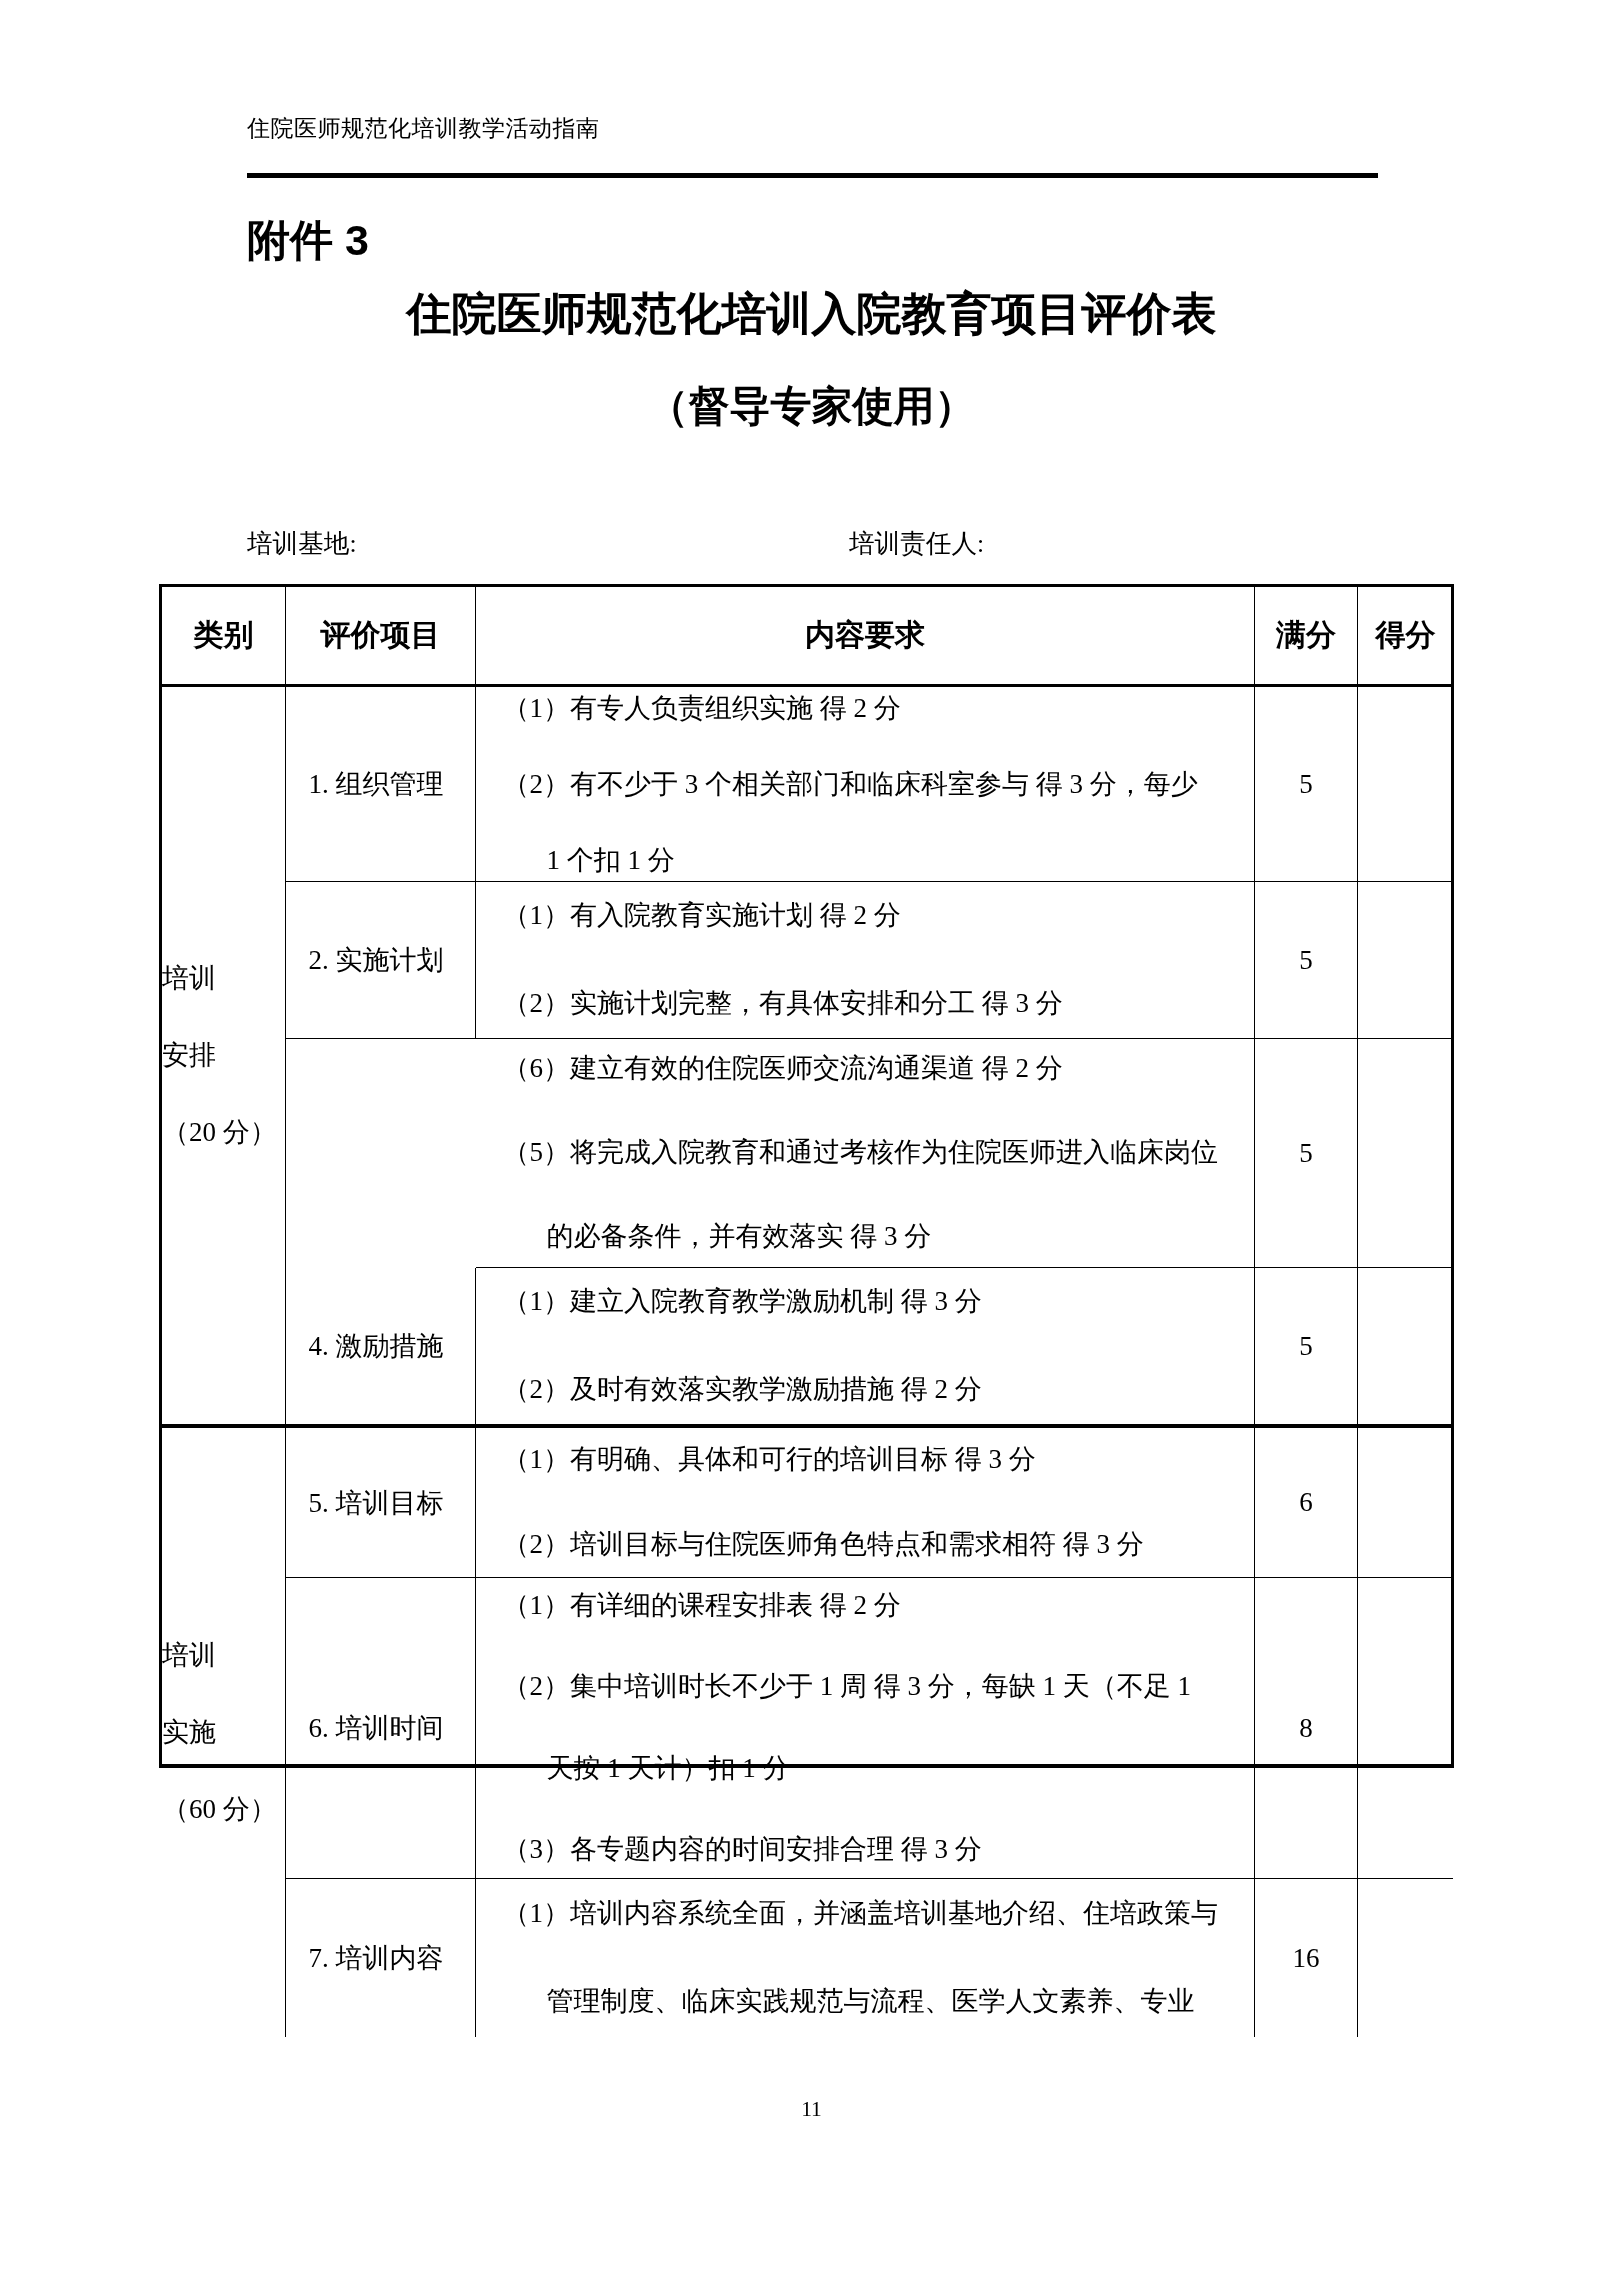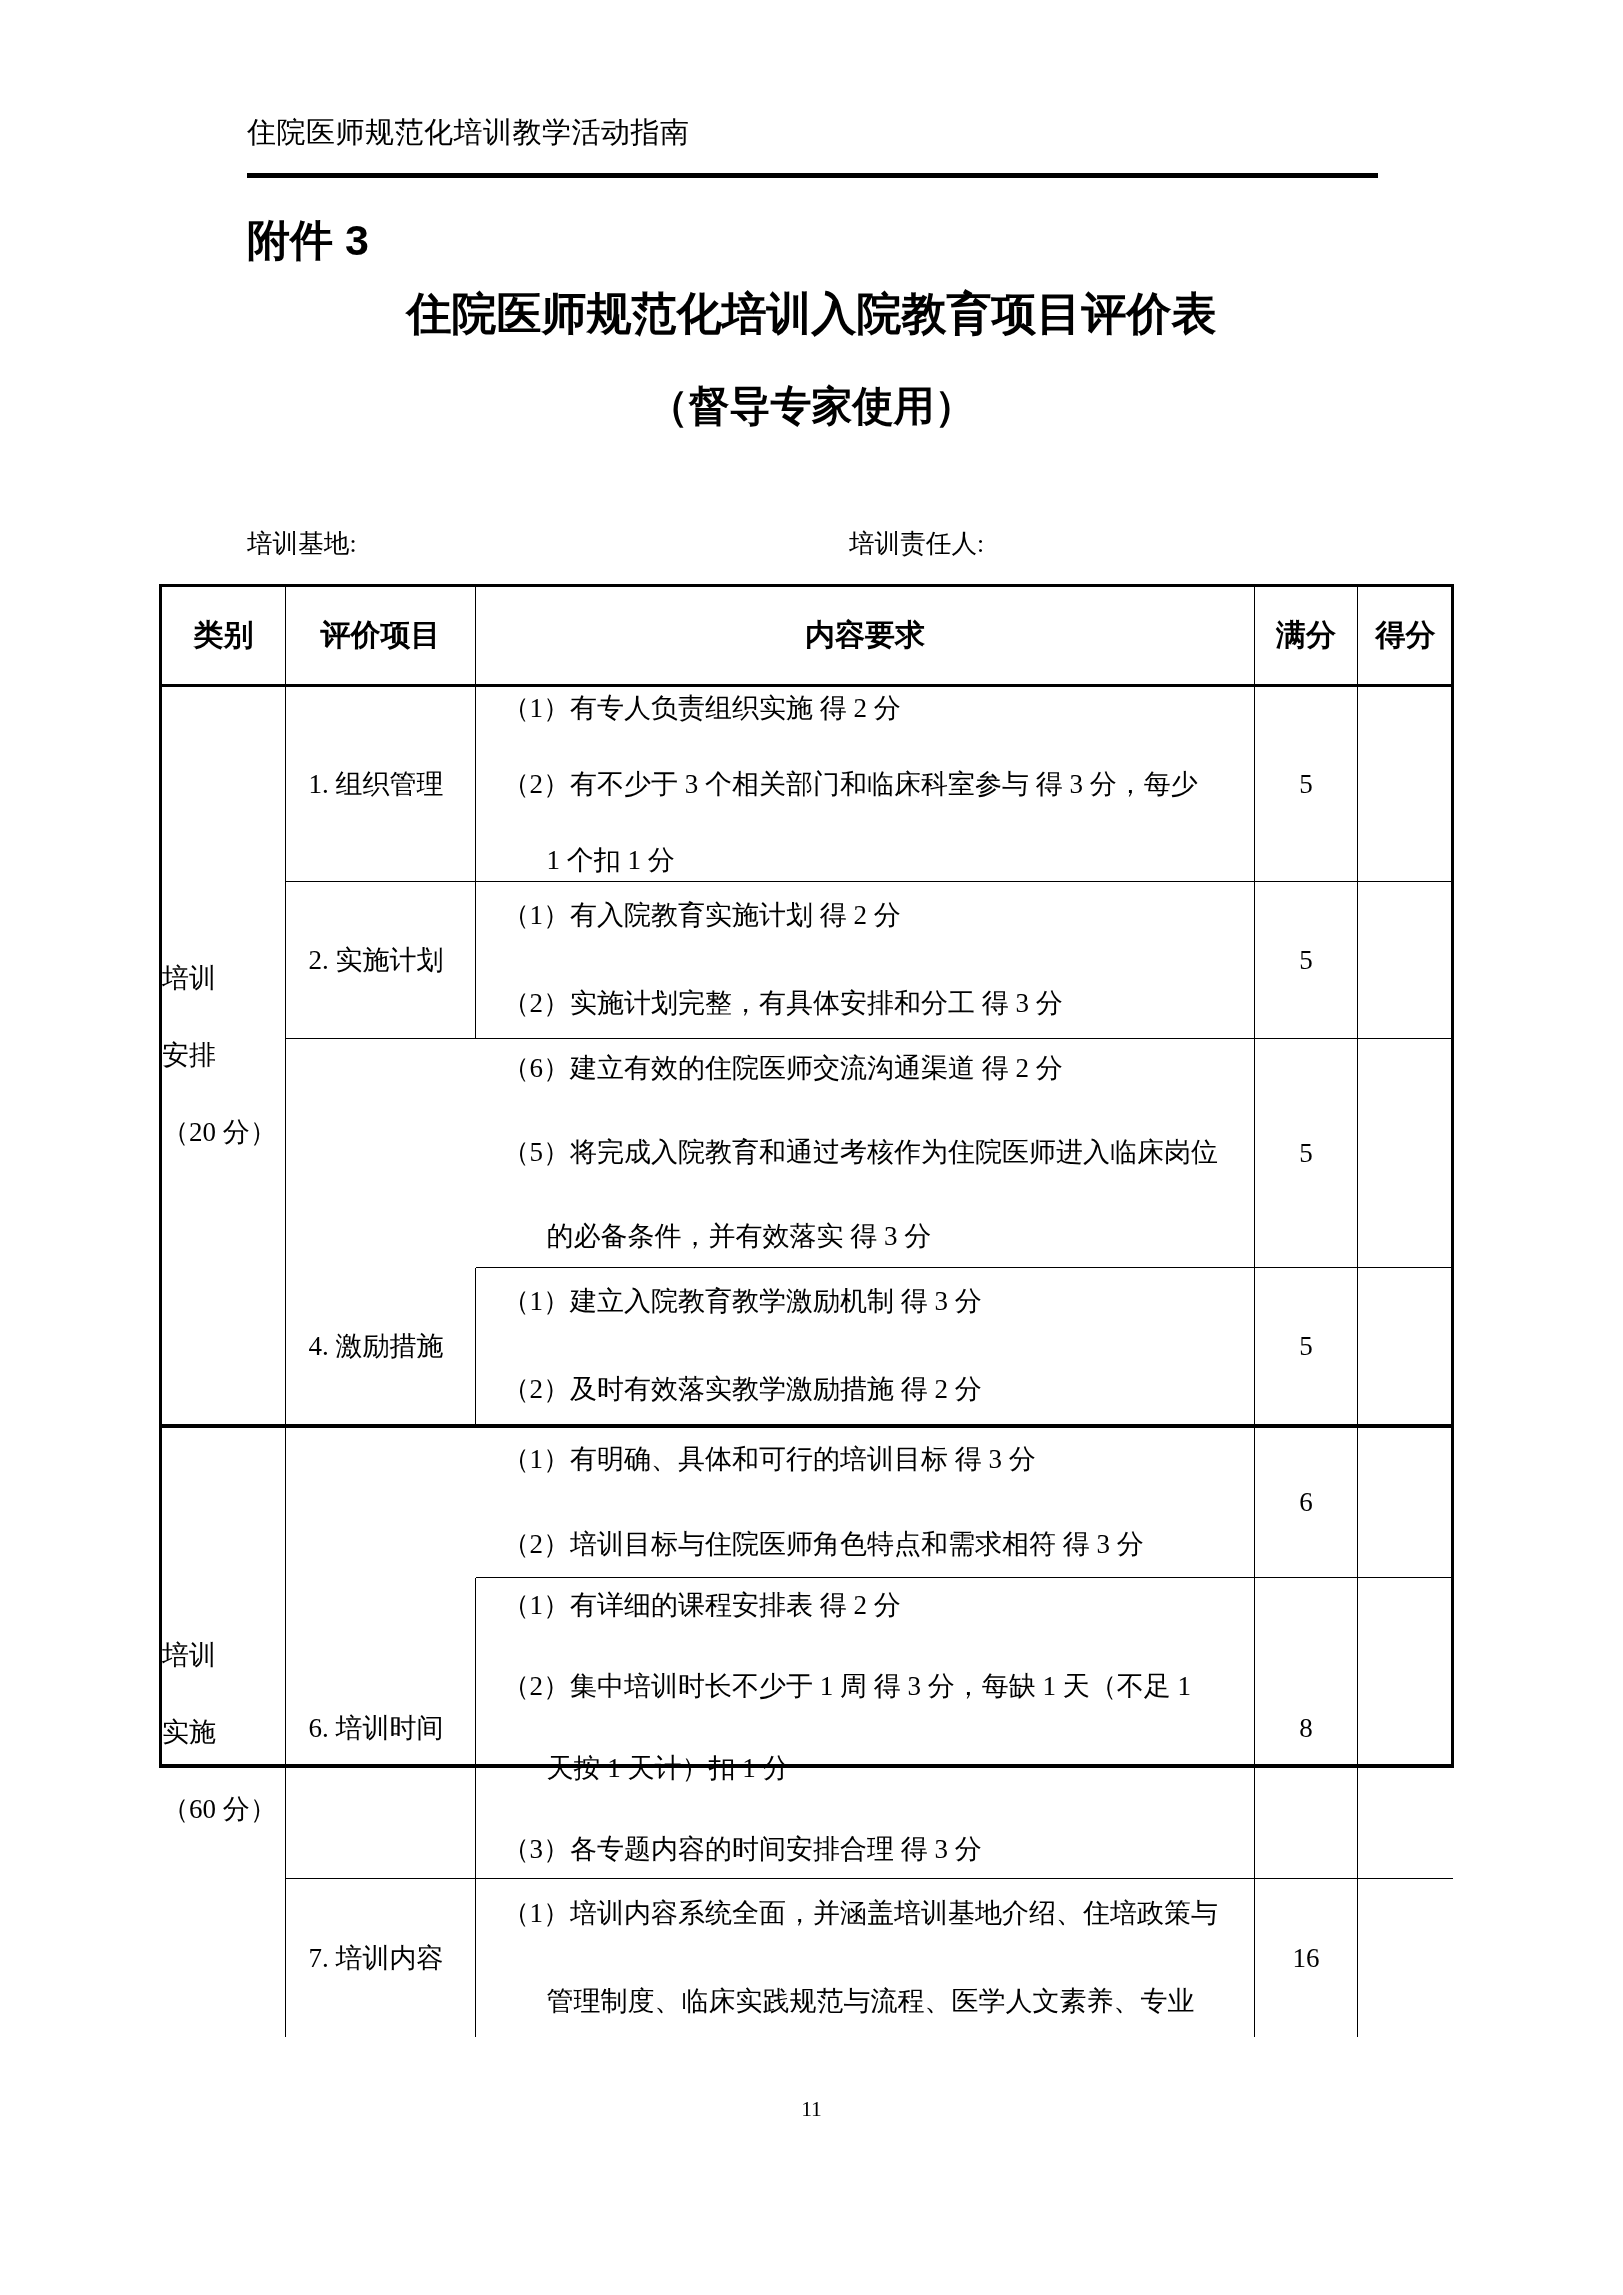--- a/index.html
+++ b/index.html
@@ -6,21 +6,21 @@
   .page{
     position:relative;
     width:1623px;height:2295px;
     background:#ffffff;
     font-family:"Liberation Serif","DejaVu Serif",serif;
     color:#000;
     overflow:hidden;
   }
   .doc-header{
     position:absolute;left:247px;top:113px;
-    font-size:29px;letter-spacing:0.5px;white-space:nowrap;
+    font-size:23px;letter-spacing:0.5px;white-space:nowrap;
   }
   .header-rule{
     position:absolute;left:247px;top:173px;
     width:1131px;height:5.1px;background:#000;
   }
   .attachment{
     position:absolute;left:247px;top:212px;
     font-size:43px;font-weight:bold;
     font-family:"Liberation Sans","DejaVu Sans",sans-serif;
     white-space:nowrap;
@@ -147,20 +147,21 @@
     <div class="c score noR" style="grid-area:4/5/5/6"></div>
 
     <div class="c item dB" style="grid-area:5/2/6/3">4. 激励措施</div>
     <div class="c req dB" style="grid-area:5/3/6/4">
       <span class="line">（1）建立入院教育教学激励机制 得 3 分</span>
       <span class="line">（2）及时有效落实教学激励措施 得 2 分</span>
     </div>
     <div class="c score dB" style="grid-area:5/4/6/5">5</div>
     <div class="c score dB noR" style="grid-area:5/5/6/6"></div>
 
+    <div class="c item" style="grid-area:6/2/7/3">5. 培训目标</div>
     <div class="c req" style="grid-area:6/3/7/4">
       <span class="line">（1）有明确、具体和可行的培训目标 得 3 分</span>
       <span class="line">（2）培训目标与住院医师角色特点和需求相符 得 3 分</span>
     </div>
     <div class="c score" style="grid-area:6/4/7/5">6</div>
     <div class="c score noR" style="grid-area:6/5/7/6"></div>
 
     <div class="c item" style="grid-area:7/2/8/3">6. 培训时间</div>
     <div class="c req" style="grid-area:7/3/8/4">
       <span class="line">（1）有详细的课程安排表 得 2 分</span>

